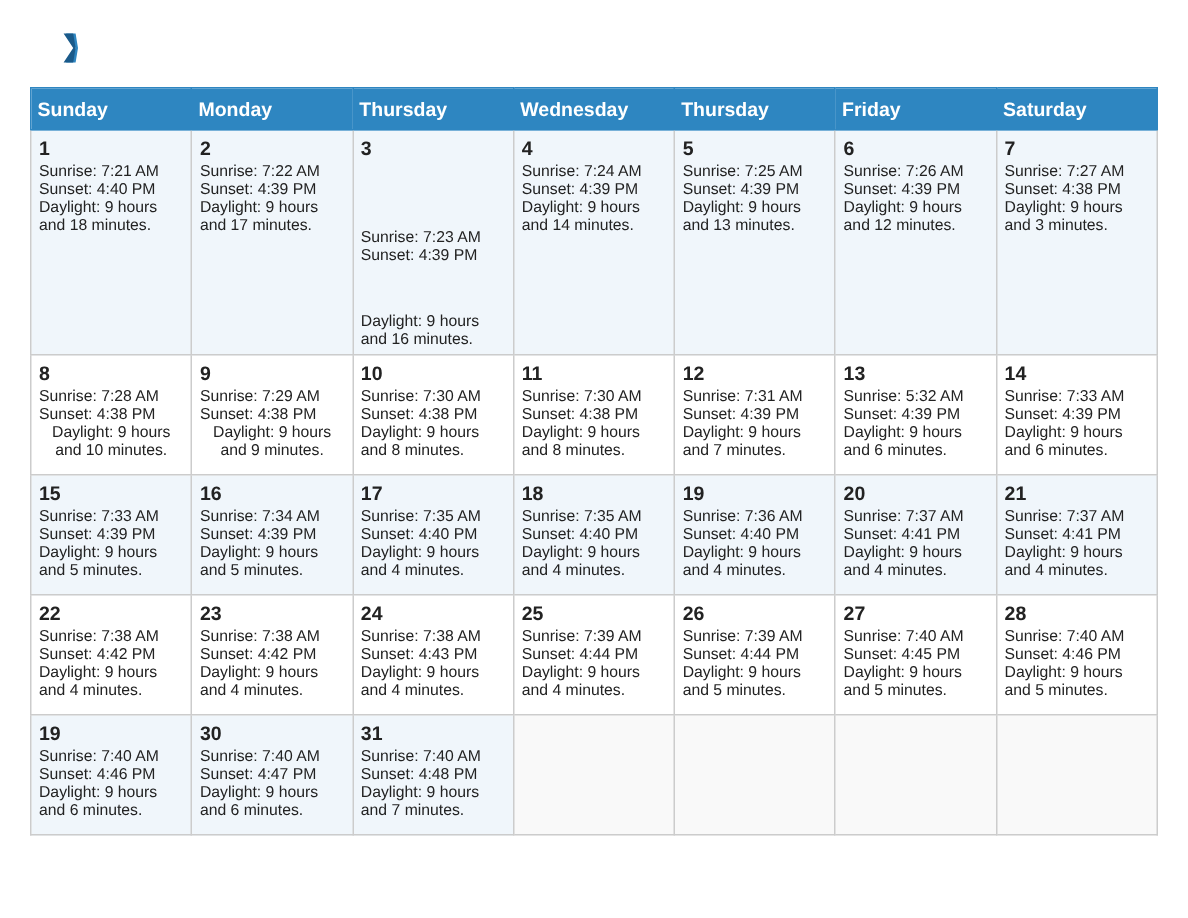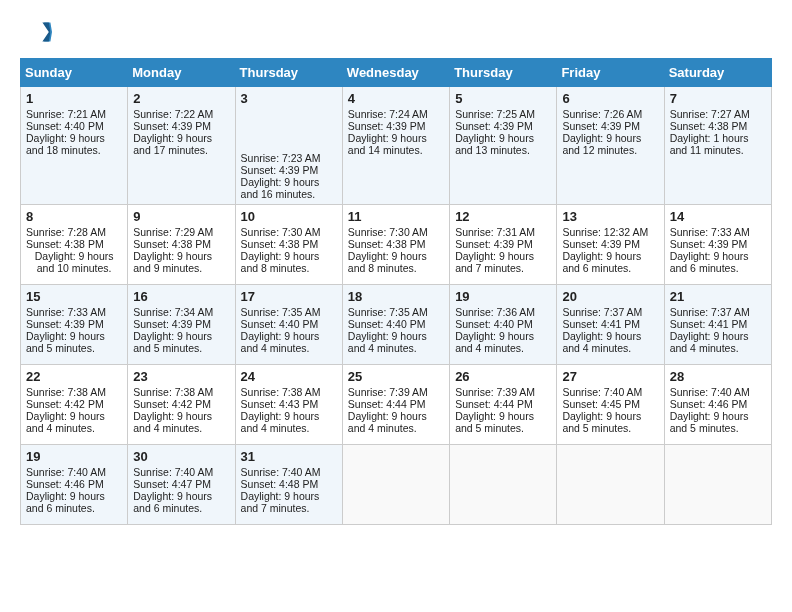--- a/index.html
+++ b/index.html
@@ -115,21 +115,21 @@
         <td>
           <span class="day-num">2</span>
           <span style="display: block;">Sunrise: 7:22 AM</span>
           <span style="display: block;">Sunset: 4:39 PM</span>
           <span style="display: block;">Daylight: 9 hours and 17 minutes.</span>
         </td>
         <td>
           <span class="day-num">3</span>
           <span style="display: block; margin-top: 46px;">Sunrise: 7:23 AM</span>
           <span style="display: block;">Sunset: 4:39 PM</span>
-          <span style="display: block;">Daylight: 9 hours and 16 minutes.</span>
+          <span style="display: block; margin-top: 32px;">Daylight: 9 hours and 16 minutes.</span>
         </td>
         <td>
           <span class="day-num">4</span>
           <span style="display: block;">Sunrise: 7:24 AM</span>
           <span style="display: block;">Sunset: 4:39 PM</span>
           <span style="display: block;">Daylight: 9 hours and 14 minutes.</span>
         </td>
         <td>
           <span class="day-num">5</span>
           <span style="display: block;">Sunrise: 7:25 AM</span>
@@ -139,35 +139,35 @@
         <td>
           <span class="day-num">6</span>
           <span style="display: block;">Sunrise: 7:26 AM</span>
           <span style="display: block;">Sunset: 4:39 PM</span>
           <span style="display: block;">Daylight: 9 hours and 12 minutes.</span>
         </td>
         <td>
           <span class="day-num">7</span>
           <span style="display: block;">Sunrise: 7:27 AM</span>
           <span style="display: block;">Sunset: 4:38 PM</span>
-          <span style="display: block;">Daylight: 1 hours and 11 minutes.</span>
+          <span style="display: block;">Daylight: 9 hours and 3 minutes.</span>
         </td>
       </tr>
       <tr>
         <td>
           <span class="day-num">8</span>
           <span style="display: block;">Sunrise: 7:28 AM</span>
           <span style="display: block;">Sunset: 4:38 PM</span>
           <span style="display: block; text-align: center;">Daylight: 9 hours and 10 minutes.</span>
         </td>
         <td>
           <span class="day-num">9</span>
           <span style="display: block;">Sunrise: 7:29 AM</span>
           <span style="display: block;">Sunset: 4:38 PM</span>
-          <span style="display: block;">Daylight: 9 hours and 9 minutes.</span>
+          <span style="display: block; text-align: center;">Daylight: 9 hours and 9 minutes.</span>
         </td>
         <td>
           <span class="day-num">10</span>
           <span style="display: block;">Sunrise: 7:30 AM</span>
           <span style="display: block;">Sunset: 4:38 PM</span>
           <span style="display: block;">Daylight: 9 hours and 8 minutes.</span>
         </td>
         <td>
           <span class="day-num">11</span>
           <span style="display: block;">Sunrise: 7:30 AM</span>
@@ -175,21 +175,21 @@
           <span style="display: block;">Daylight: 9 hours and 8 minutes.</span>
         </td>
         <td>
           <span class="day-num">12</span>
           <span style="display: block;">Sunrise: 7:31 AM</span>
           <span style="display: block;">Sunset: 4:39 PM</span>
           <span style="display: block;">Daylight: 9 hours and 7 minutes.</span>
         </td>
         <td>
           <span class="day-num">13</span>
-          <span style="display: block;">Sunrise: 12:32 AM</span>
+          <span style="display: block;">Sunrise: 5:32 AM</span>
           <span style="display: block;">Sunset: 4:39 PM</span>
           <span style="display: block;">Daylight: 9 hours and 6 minutes.</span>
         </td>
         <td>
           <span class="day-num">14</span>
           <span style="display: block;">Sunrise: 7:33 AM</span>
           <span style="display: block;">Sunset: 4:39 PM</span>
           <span style="display: block;">Daylight: 9 hours and 6 minutes.</span>
         </td>
       </tr>

